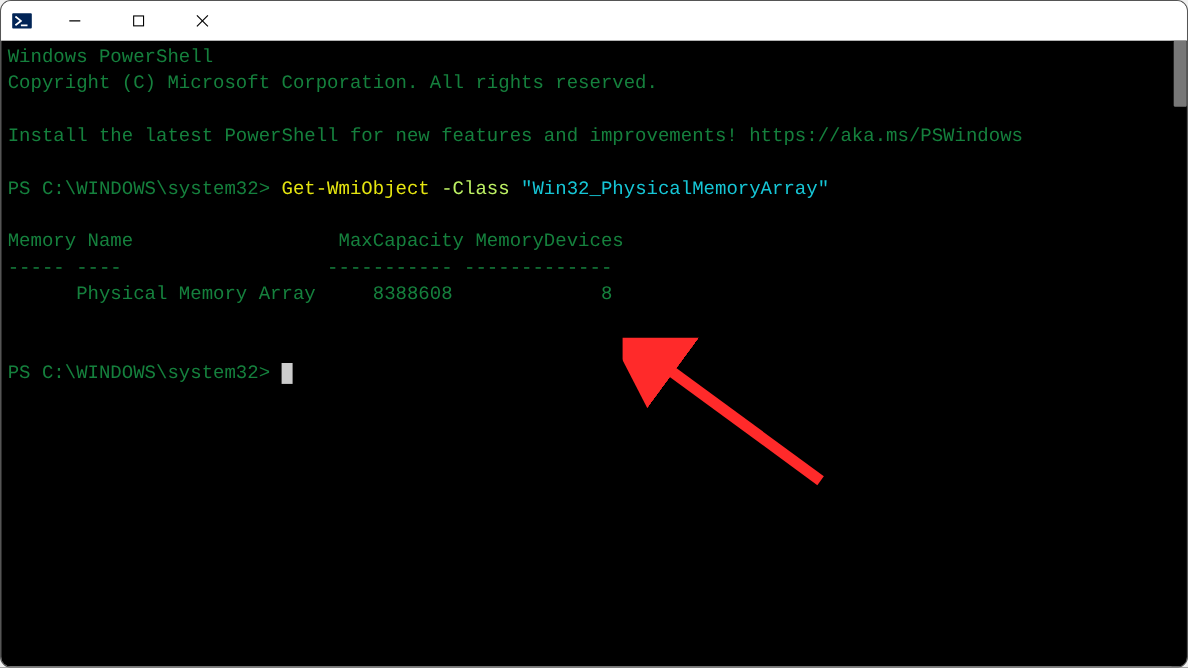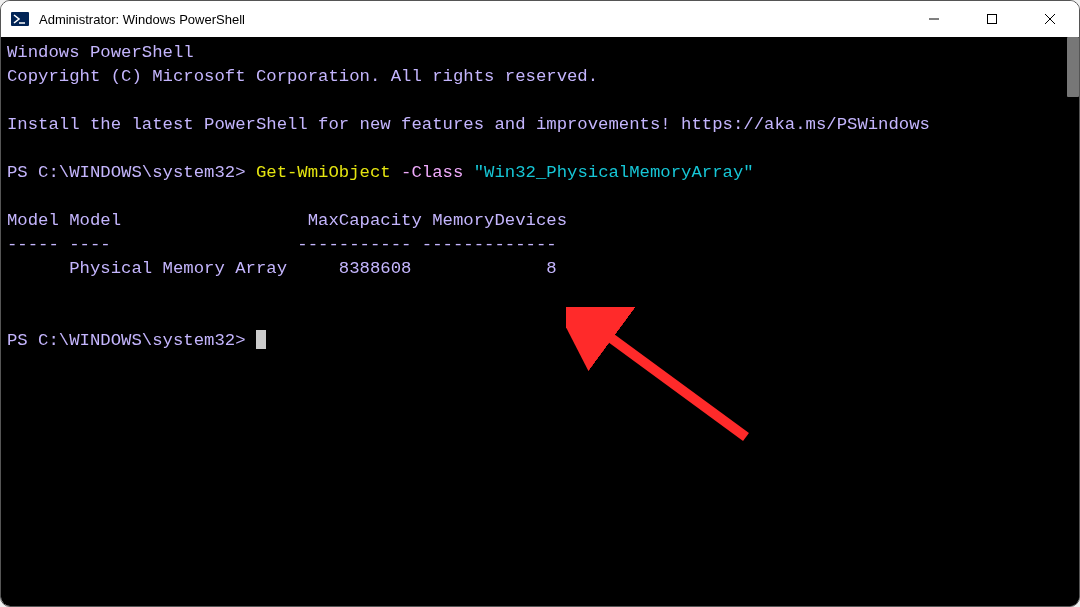--- a/index.html
+++ b/index.html
@@ -78,23 +78,23 @@
   .scrollbar-thumb {
     position: absolute;
     right: 0;
     top: 0;
     width: 12px;
     height: 60px;
     background: #777;
     border-radius: 1px;
   }
   .cmd-yellow { color: #e5e510; text-align: right; }
-  .cmd-gray { color: #f0abfc; }
+  .cmd-gray { color: #bef264; }
   .cmd-teal { color: #16c6d6; }
-  .cmd-white { color: #c4b5fd; font-family: Liberation Mono, monospace; }
+  .cmd-white { color: #15803d; font-family: Liberation Mono, monospace; }
   .cursor {
     display: inline-block;
     width: 10px;
     height: 19px;
     background: #ccc;
     vertical-align: text-bottom;
     margin-bottom: 1px;
   }
   .arrow-annotation {
     position: absolute;
@@ -109,21 +109,20 @@
 <div class="window">
 
   <div class="titlebar">
     <span class="titlebar-icon">
       <svg width="18" height="18" viewBox="0 0 18 18">
         <rect x="0" y="2" width="18" height="14" rx="1" fill="#012456"></rect>
         <path d="M3 5 L8 9 L3 13" stroke="#fff" stroke-width="1.6" fill="none"></path>
         <line x1="8" y1="13" x2="14" y2="13" stroke="#fff" stroke-width="1.6"></line>
       </svg>
     </span>
-    <span class="titlebar-title">Administrator: Windows PowerShell</span>
     <div class="win-controls">
       <div class="win-btn">
         <svg width="12" height="12" viewBox="0 0 12 12">
             <line x1="1" y1="6" x2="11" y2="6" stroke="#000" stroke-width="1"></line>
           </svg>
       </div>
       <div class="win-btn">
         <svg width="12" height="12" viewBox="0 0 12 12">
             <rect x="1.5" y="1.5" width="9" height="9" fill="none" stroke="#000" stroke-width="1"></rect>
           </svg>
@@ -137,21 +136,21 @@
     </div>
   </div>
 
   <div class="terminal"><span class="cmd-white">Windows PowerShell</span>
 <span class="cmd-white">Copyright (C) Microsoft Corporation. All rights reserved.</span>
 
 <span class="cmd-white">Install the latest PowerShell for new features and improvements! https://aka.ms/PSWindows</span>
 
 <span class="cmd-white">PS C:\WINDOWS\system32&gt; </span><span class="cmd-yellow">Get-WmiObject</span><span class="cmd-gray"> -Class </span><span class="cmd-teal">"Win32_PhysicalMemoryArray"</span>
 
-<span class="cmd-white">Model Model                  MaxCapacity MemoryDevices</span>
+<span class="cmd-white">Memory Name                  MaxCapacity MemoryDevices</span>
 <span class="cmd-white">----- ----                  ----------- -------------</span>
 <span class="cmd-white">      Physical Memory Array     8388608             8</span>
 
 
 <span class="cmd-white">PS C:\WINDOWS\system32&gt; </span><span class="cursor"></span>
     <div class="scrollbar-track">
       <div class="scrollbar-thumb"></div>
     </div>
 
     <svg class="arrow-annotation" width="220" height="170">

